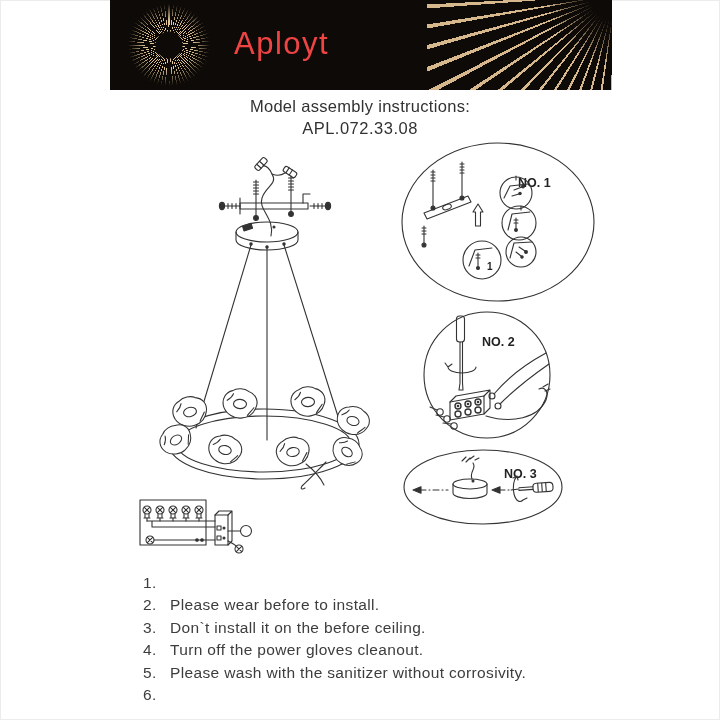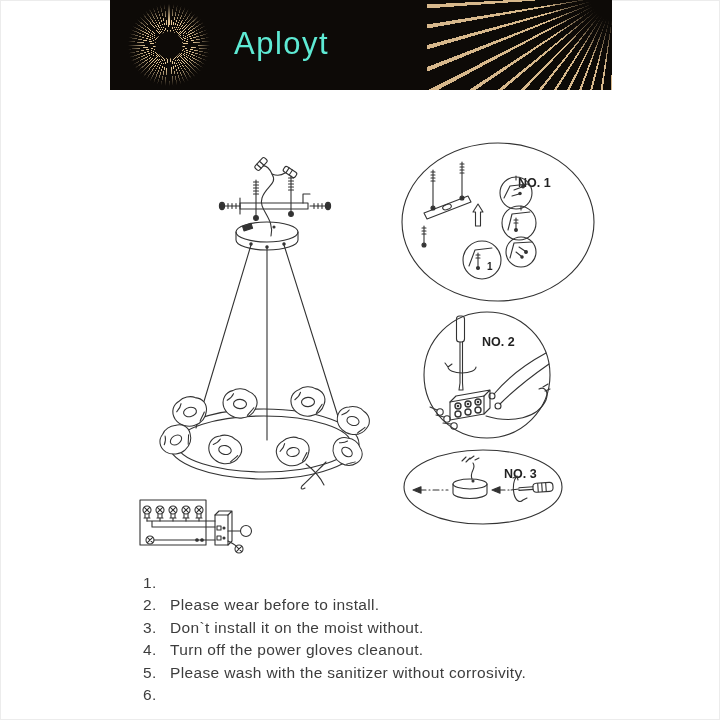--- a/index.html
+++ b/index.html
@@ -15,21 +15,21 @@
   }
   .starburst{
     position:absolute;left:16px;top:2px;width:86px;height:86px;border-radius:50%;
     background:
       radial-gradient(circle,#0d0a07 0 13px,rgba(13,10,7,0) 14px),
       radial-gradient(circle,rgba(13,10,7,0) 0 24px,#0d0a07 41px),
       repeating-conic-gradient(#e3c697 0deg 1.4deg,rgba(13,10,7,0) 1.4deg 5.6deg);
   }
   .brand{
     position:absolute;left:124px;top:50%;transform:translateY(-54%);
-    color:#5eead4;font-size:31px;letter-spacing:1.5px;font-weight:400;
+    color:#ef4444;font-size:31px;letter-spacing:1.5px;font-weight:400;
   }
   .corner-rays{
     position:absolute;right:0;top:0;width:185px;height:90px;
     background:
       radial-gradient(circle at 102% -6%,#0d0a07 0 26px,rgba(13,10,7,0) 72px),
       repeating-conic-gradient(from 183deg at 102% -6%,rgba(13,10,7,0) 0deg 4.8deg,#d7b88c 4.8deg 6deg);
   }
   
   .titles{position:absolute;top:97px;left:0;width:720px;text-align:center;color:#323232;}
   .titles .t1{font-size:16.5px;letter-spacing:.3px;}
@@ -46,20 +46,24 @@
 <body>
 
 <div class="page">
 
   <div class="header">
     <div class="starburst"></div>
     <div class="brand">Aployt</div>
     <div class="corner-rays"></div>
   </div>
 
+  <div class="titles">
+    <div class="t1">Model assembly instructions:</div>
+    <div class="t2">APL.072.33.08</div>
+  </div>
 
   <svg class="diagram" width="720" height="432" viewBox="0 0 720 432">
     <defs>
       <g id="shade">
         <path d="M -16,4 C -19,-4 -15,-11 -8,-13 C -4,-16 4,-16 8,-13 C 15,-11 19,-4 16,3 C 14,9 9,13 2,14 C -5,15 -13,11 -16,4 Z" fill="#fff"></path>
         <ellipse cx="0" cy="0" rx="6.5" ry="4.6" fill="#fff"></ellipse>
         <path d="M -13,-3 C -10,-5 -8,-7 -7,-10"></path>
         <path d="M 8,11 C 10,8 12,6 14,3"></path>
       </g>
       <g id="lampsym">
@@ -241,21 +245,21 @@
   <div class="instructions">
     <div class="row">
       <span class="num">1.</span>
     </div>
     <div class="row">
       <span class="num">2.</span>
       <span class="txt">Please wear before to install.</span>
     </div>
     <div class="row">
       <span class="num">3.</span>
-      <span class="txt">Don`t install it on the moist without.</span>
+      <span class="txt">Don`t install it on the before ceiling.</span>
     </div>
     <div class="row">
       <span class="num">4.</span>
       <span class="txt">Turn off the power gloves cleanout.</span>
     </div>
     <div class="row">
       <span class="num">5.</span>
       <span class="txt">Please wash with the sanitizer without corrosivity.</span>
     </div>
     <div class="row">

